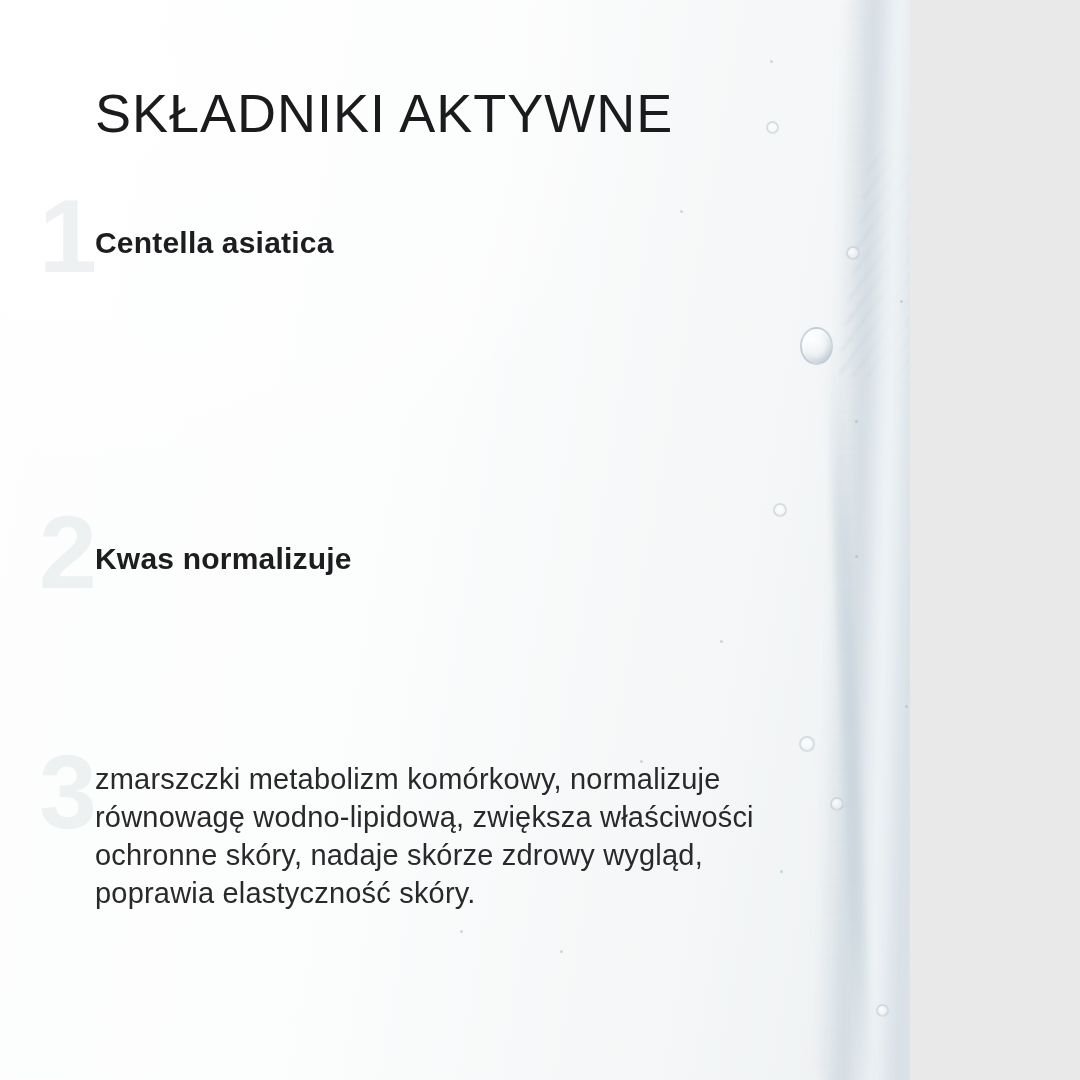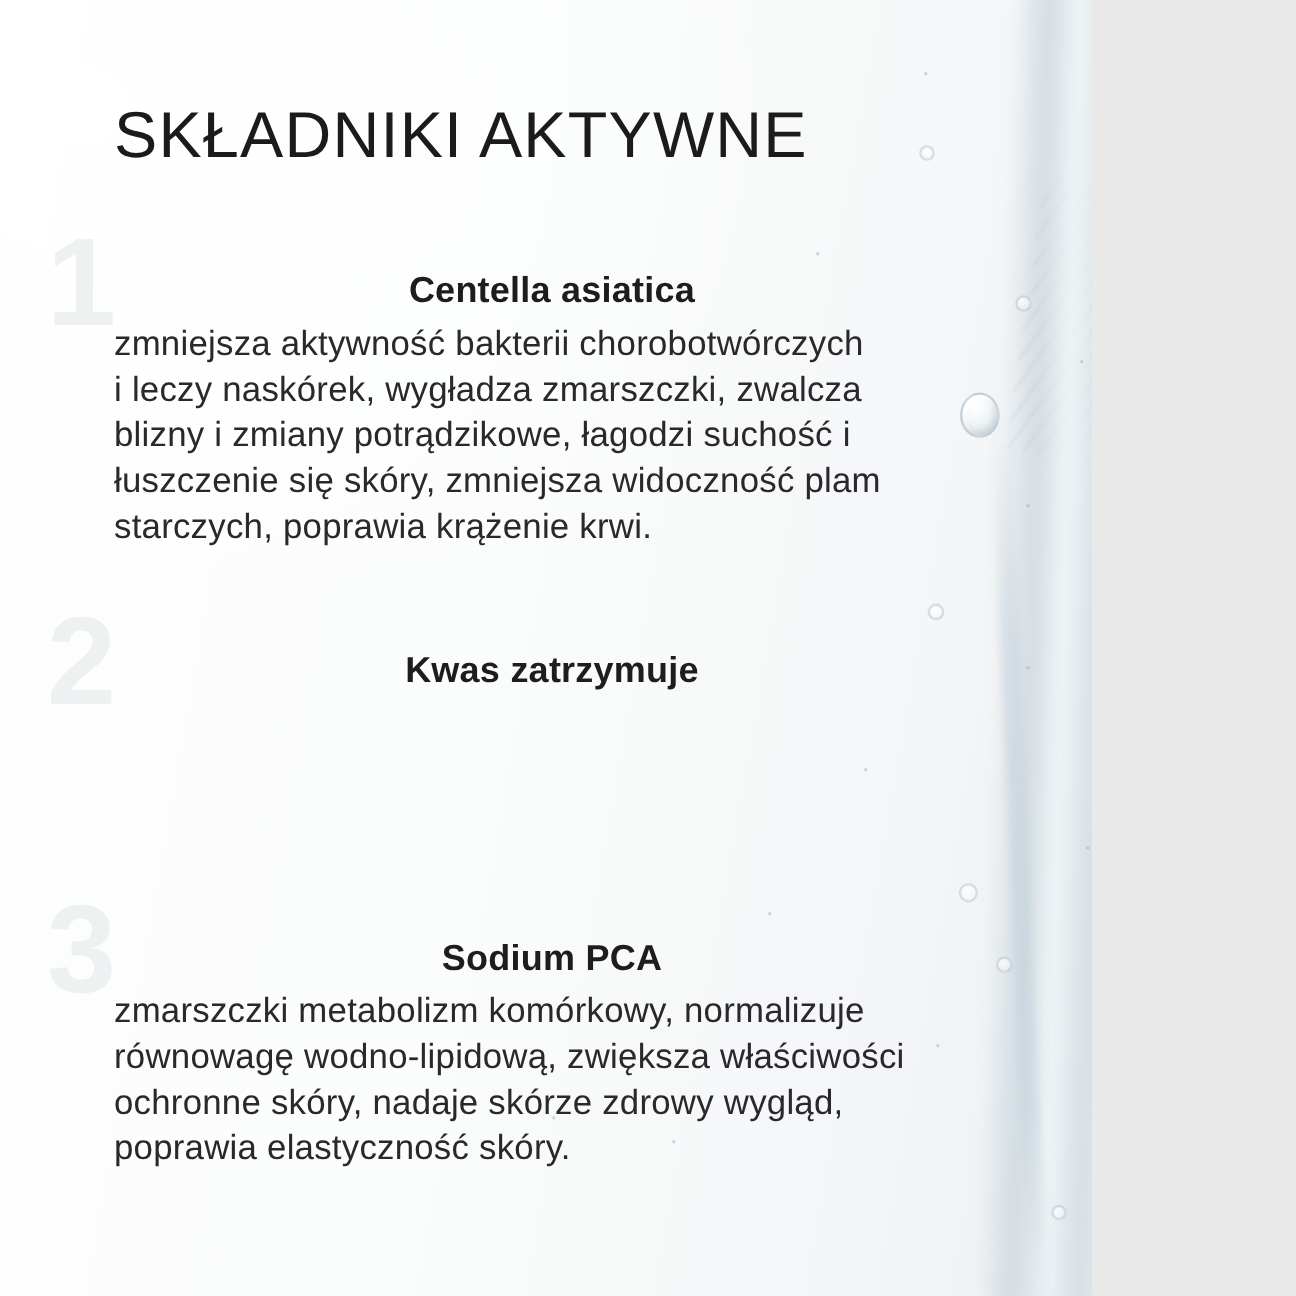--- a/index.html
+++ b/index.html
@@ -78,21 +78,21 @@
   #section-1{top:196px;}
   #section-2{top:512px;}
   #section-3{top:752px;}
   .big-num{
     position:absolute;left:-56px;top:-12px;z-index:0;
     font-size:104px;font-weight:700;line-height:1;
     color:#eef1f2;user-select:none;
   }
   .sec-heading{
     position:relative;z-index:1;margin:0;padding-top:30px;
-    font-size:30px;font-weight:700;letter-spacing:.2px;color:#1d1d20;text-align:center;
+    font-size:30px;font-weight:700;letter-spacing:.2px;color:#1d1d20;
   }
   .sec-body{
     position:relative;z-index:1;margin:8px 0 0;
     font-size:29px;line-height:38px;letter-spacing:.2px;color:#29292c;
     white-space:pre-line;
   }
 </style>
 </head>
 <body>
 
@@ -150,34 +150,28 @@
     <div class="speck" style="left:640px;top:760px;"></div>
     <div class="speck" style="left:560px;top:950px;"></div>
     <div class="speck" style="left:460px;top:930px;"></div>
   </div>
 
   <h1 class="page-title">SKŁADNIKI AKTYWNE</h1>
 
   <section class="section" id="section-1">
     <div class="big-num">1</div>
     <h2 class="sec-heading">Centella asiatica</h2>
-    <p class="sec-body">zmniejsza aktywność bakterii chorobotwórczych
-i leczy naskórek, wygładza zmarszczki, zwalcza
-blizny i zmiany potrądzikowe, łagodzi suchość i
-łuszczenie się skóry, zmniejsza widoczność plam
-starczych, poprawia krążenie krwi.</p>
   </section>
 
   <section class="section" id="section-2">
     <div class="big-num">2</div>
-    <h2 class="sec-heading">Kwas zatrzymuje</h2>
+    <h2 class="sec-heading">Kwas normalizuje</h2>
   </section>
 
   <section class="section" id="section-3">
     <div class="big-num">3</div>
-    <h2 class="sec-heading">Sodium PCA</h2>
     <p class="sec-body">zmarszczki metabolizm komórkowy, normalizuje
 równowagę wodno-lipidową, zwiększa właściwości
 ochronne skóry, nadaje skórze zdrowy wygląd,
 poprawia elastyczność skóry.</p>
   </section>
 
 </div>
 
 </body></html>

